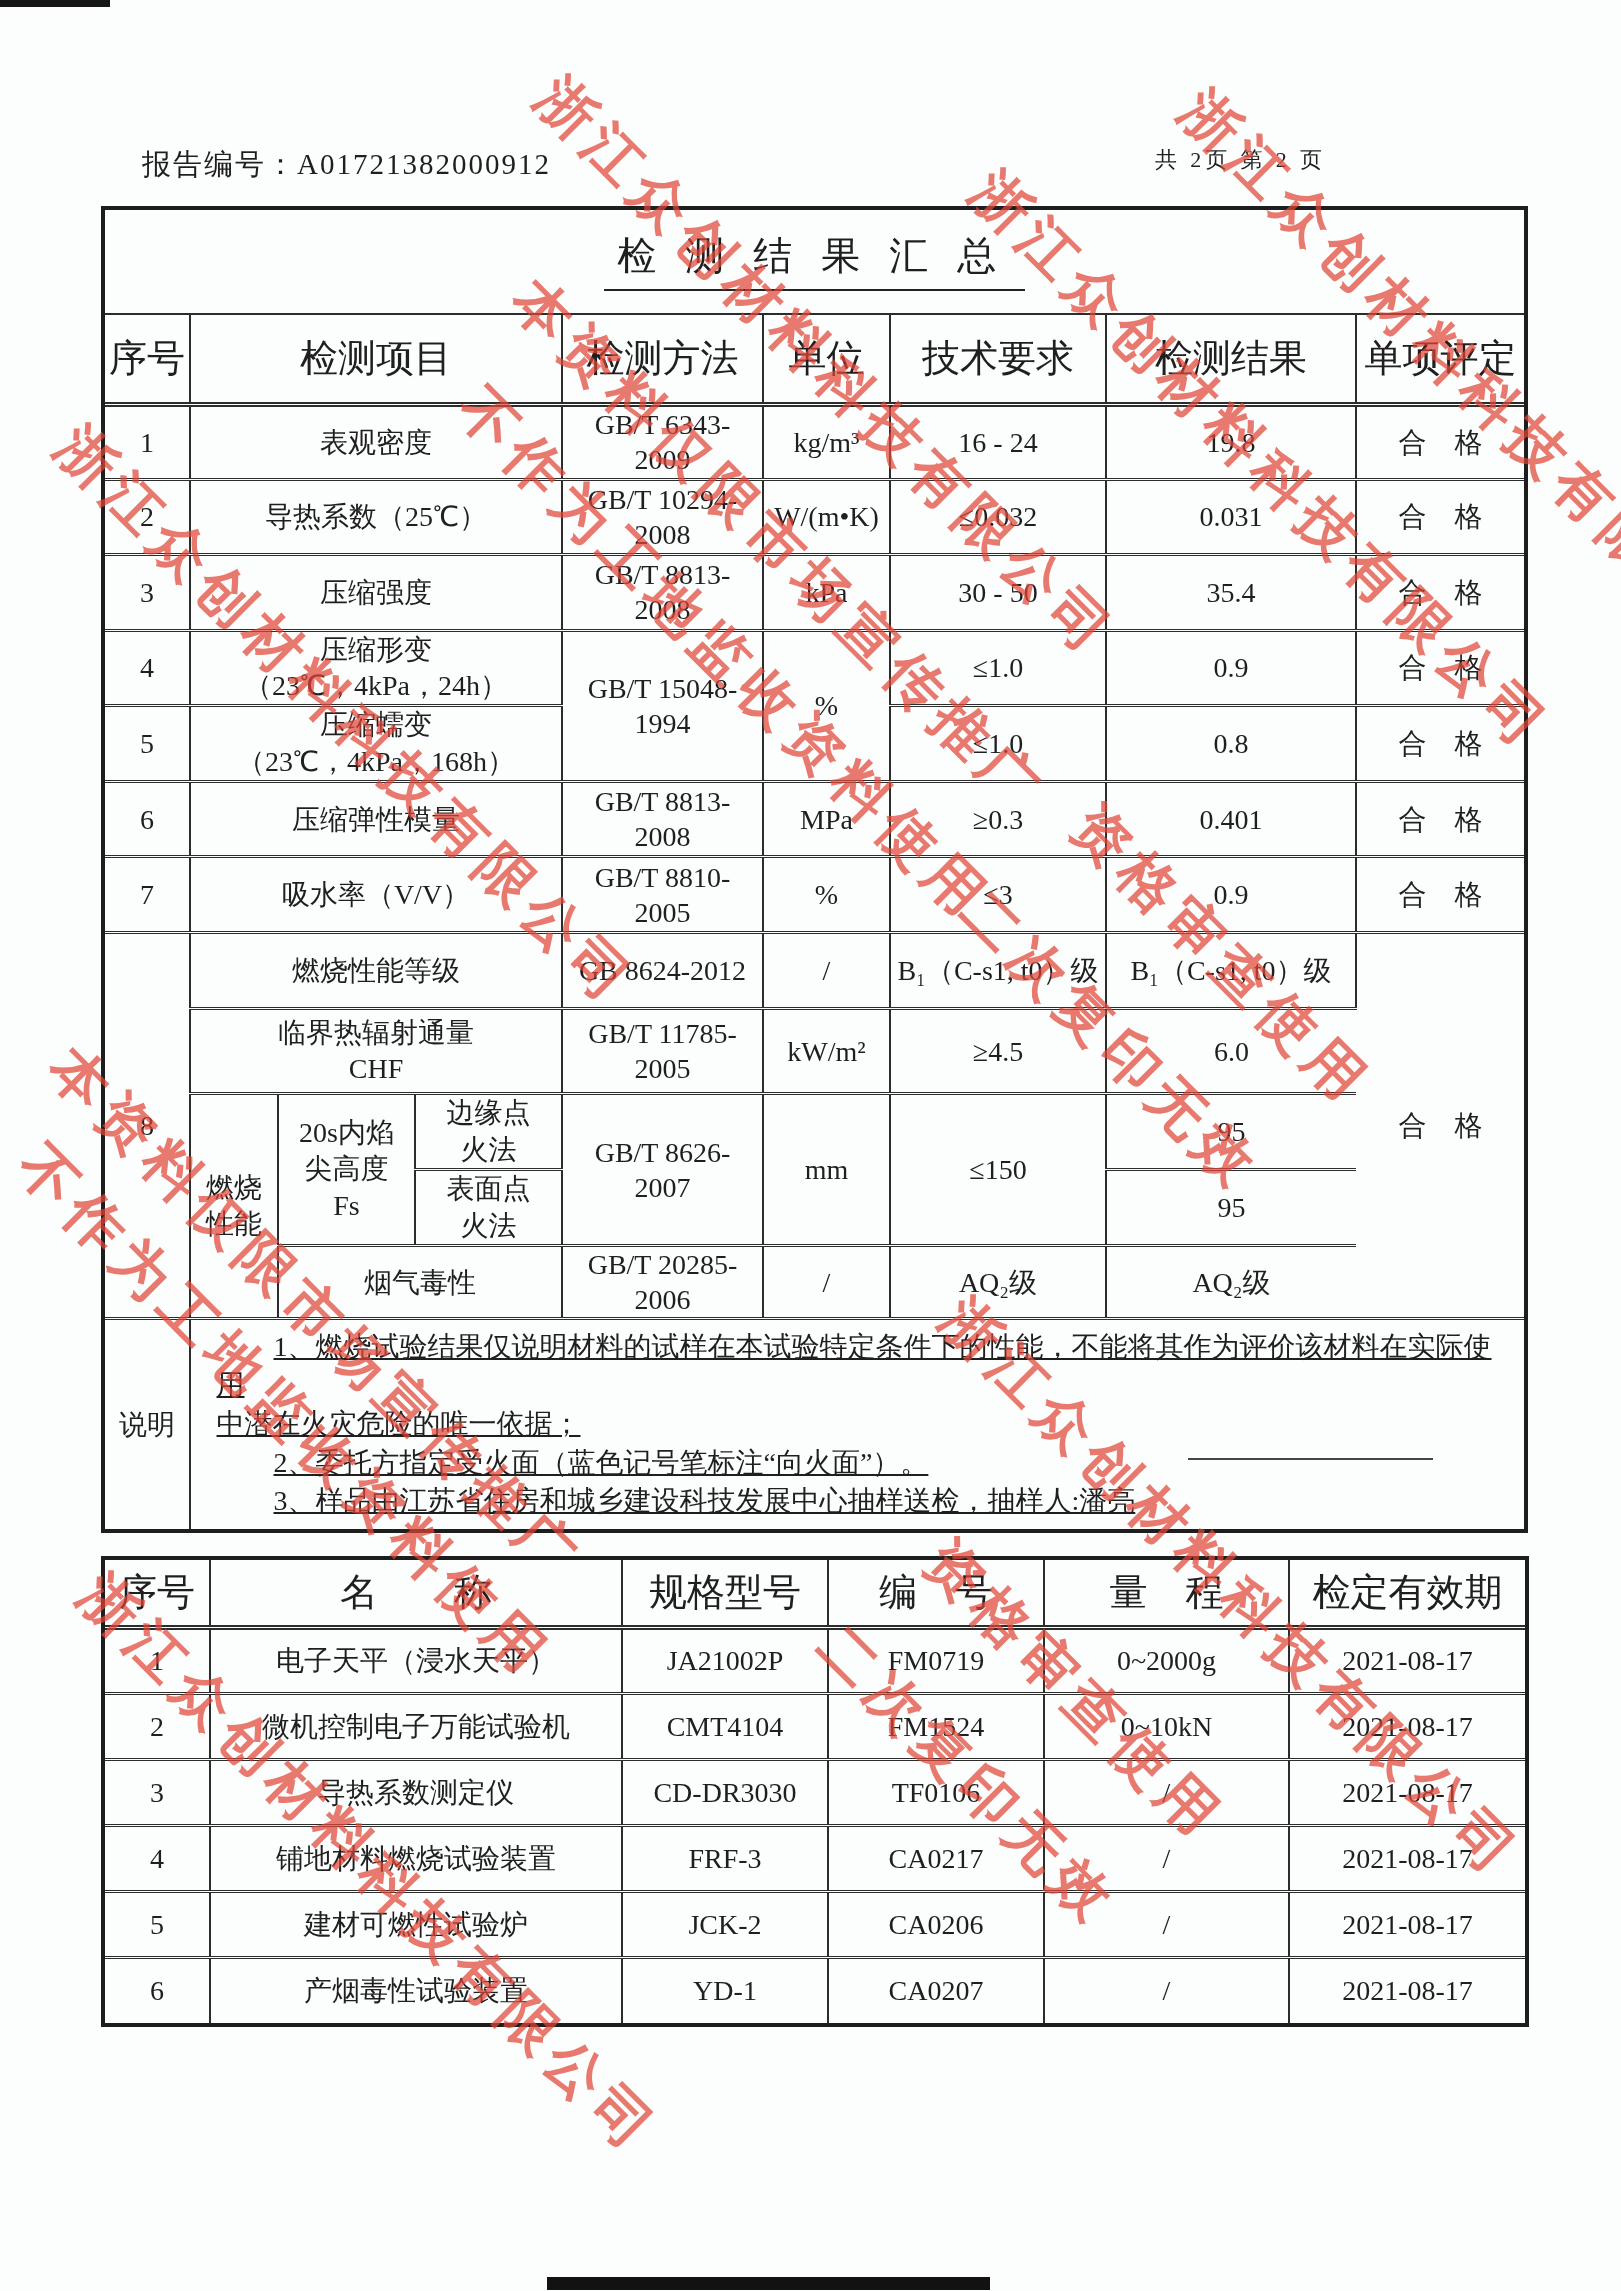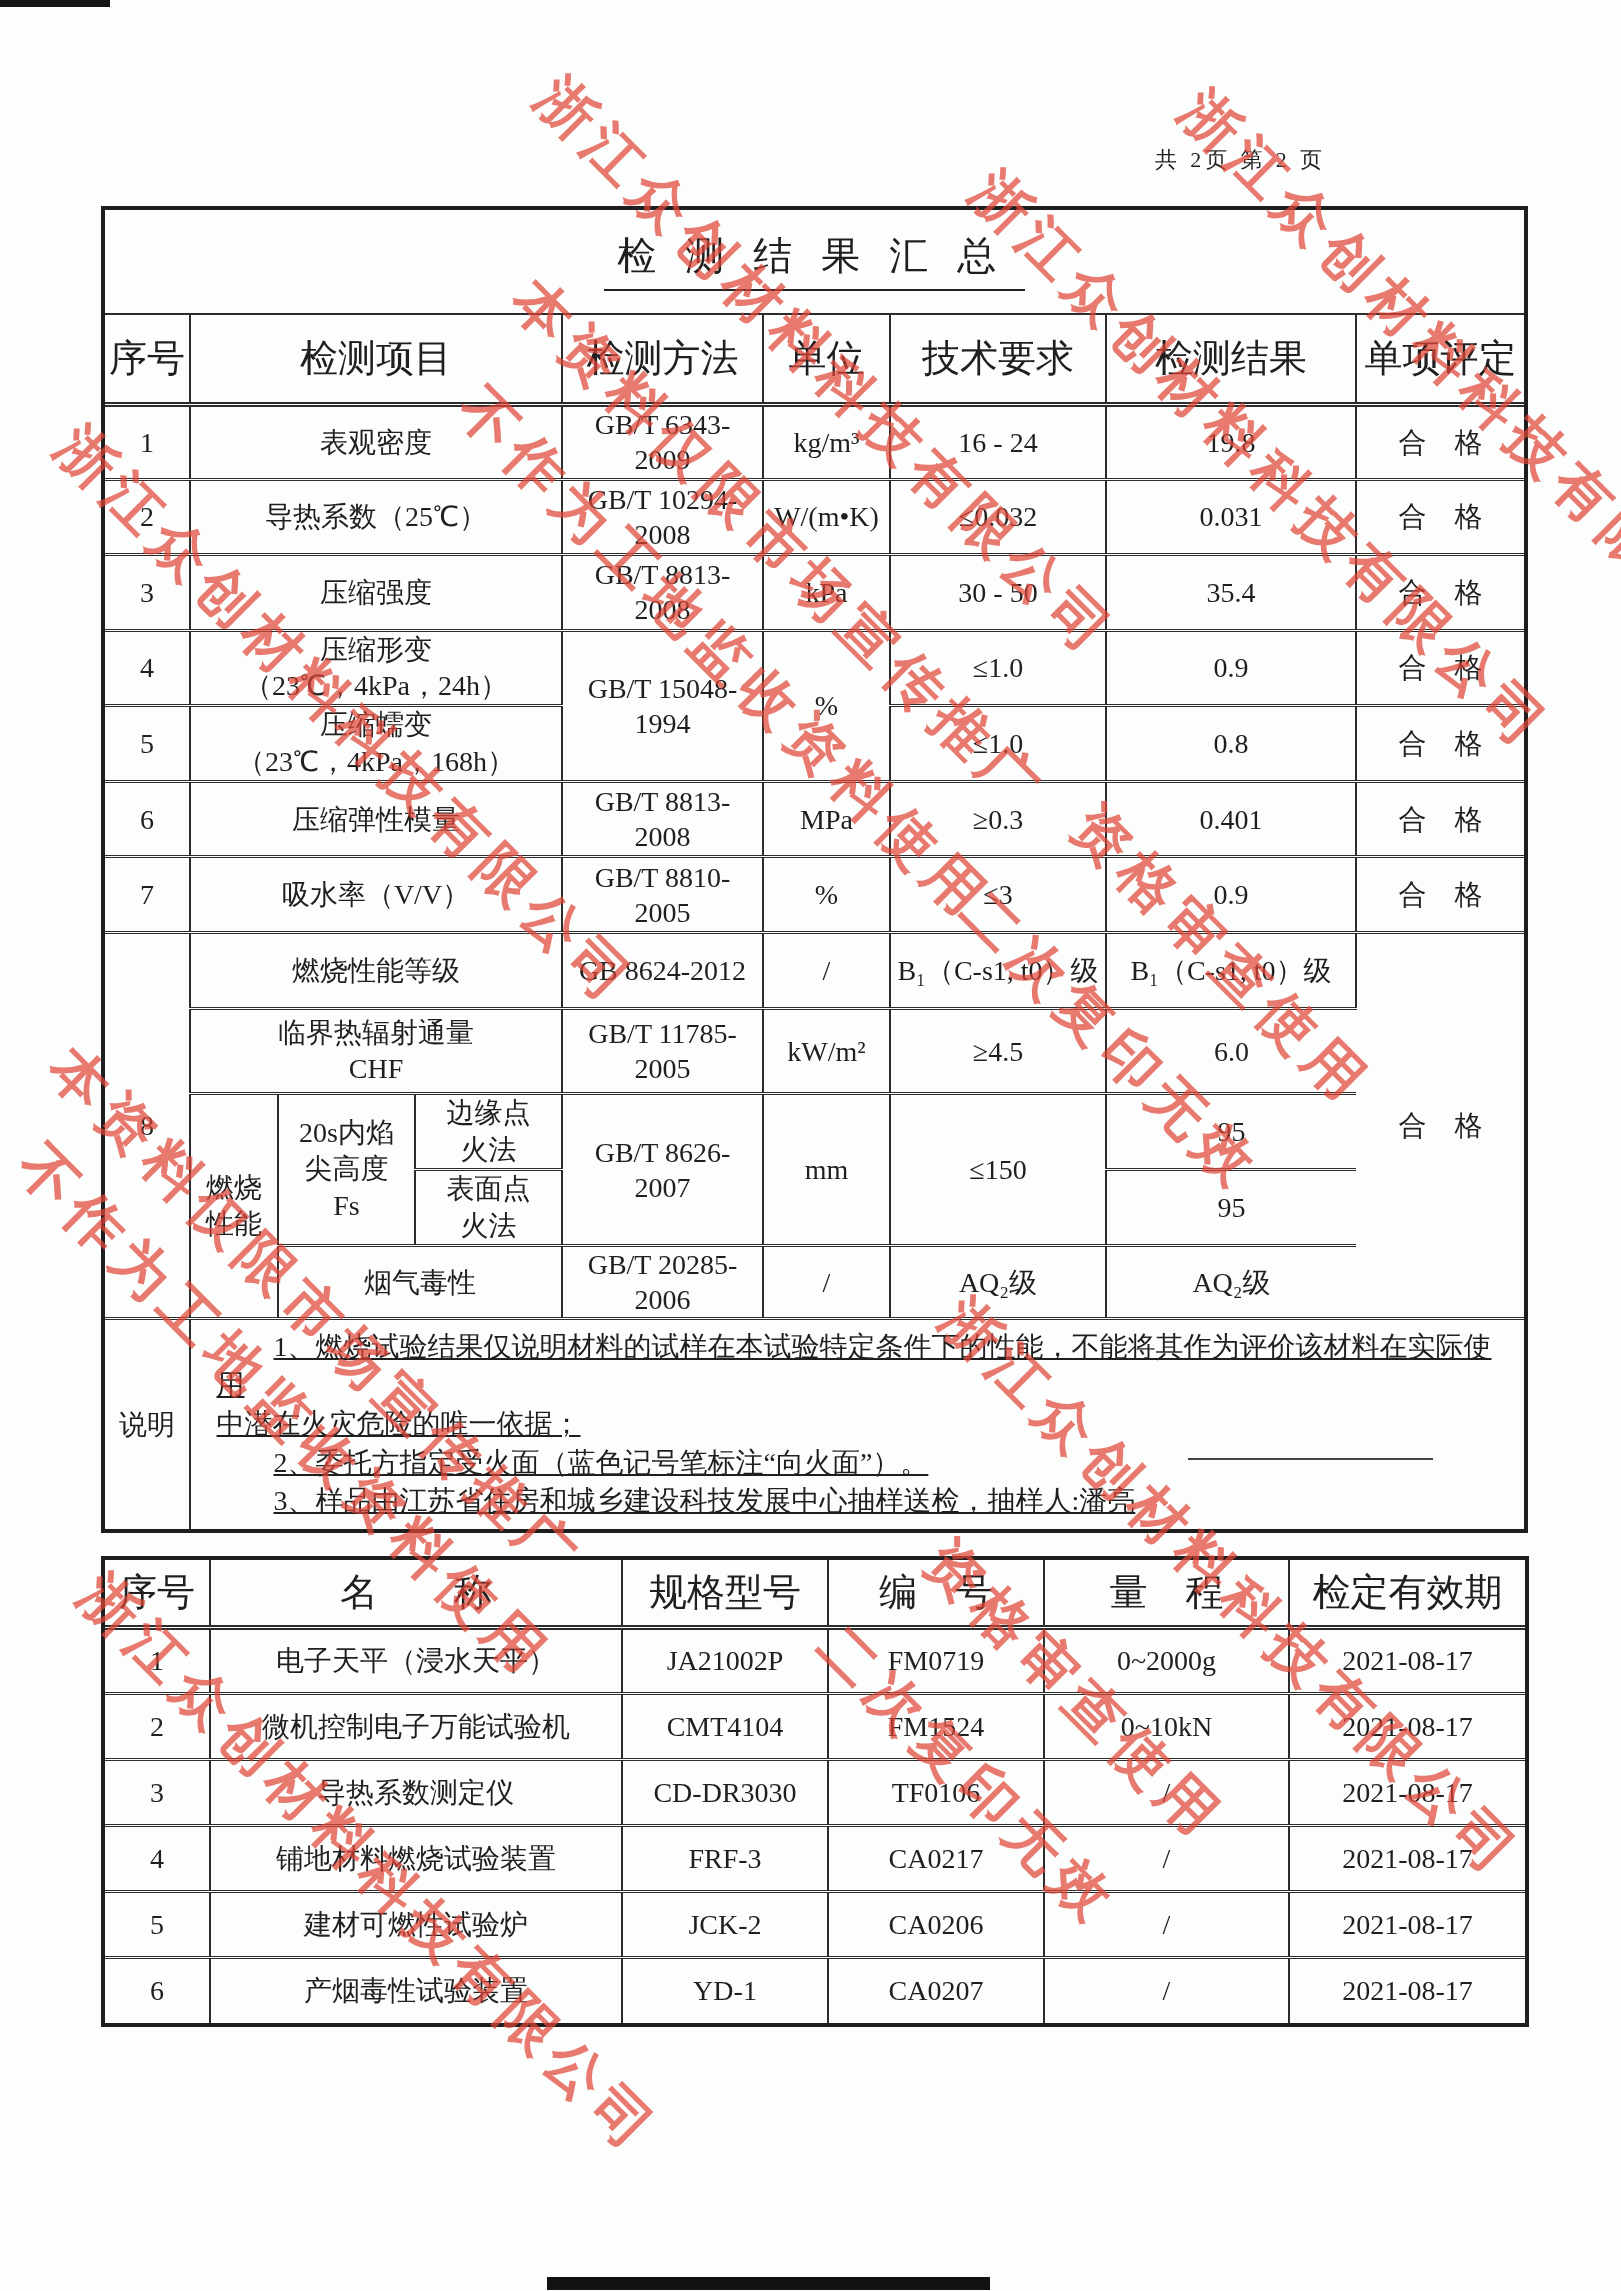--- a/index.html
+++ b/index.html
@@ -68,20 +68,21 @@
 </style>
 </head>
 <body>
 
 <div class="page">
 
   <div class="bar-top"></div>
   <div class="bar-bottom"></div>
   <div class="scan-line"></div>
 
+  <div class="report-no">报告编号：A01721382000912</div>
   <div class="page-no">共 2页 第 2 页</div>
 
   <div class="tbl-wrap t1-wrap">
     <table style="width:1419px;">
       <colgroup>
         <col style="width:85px">
           <col style="width:88px">
           <col style="width:137px">
           <col style="width:147px">
         <col style="width:201px">

